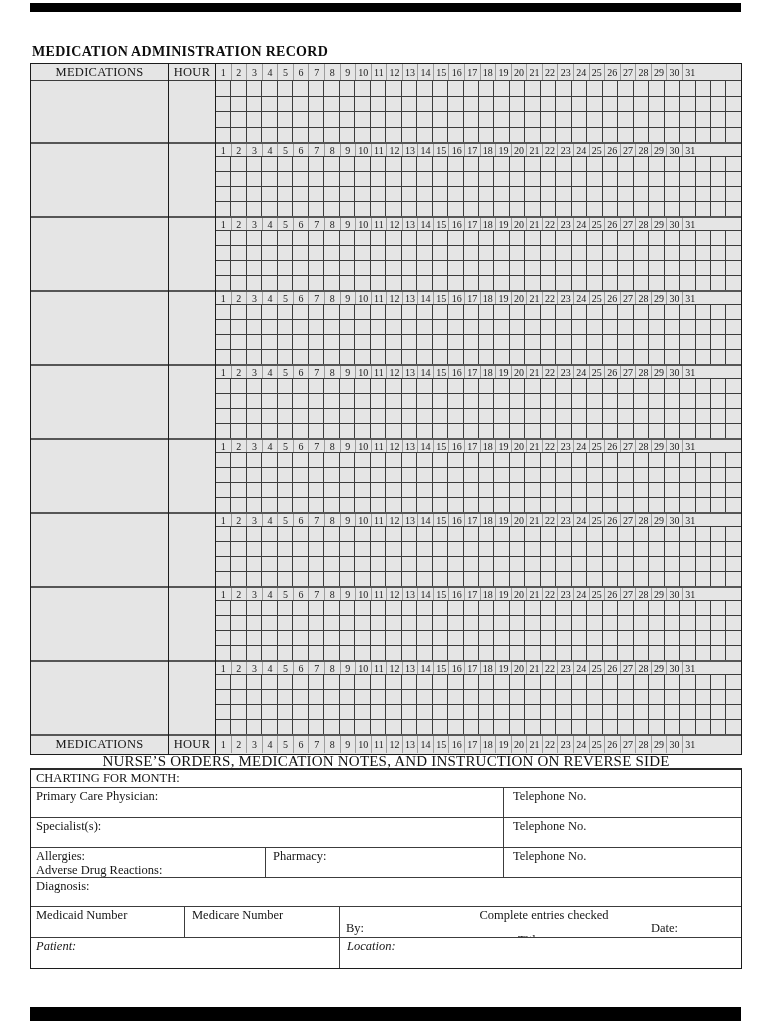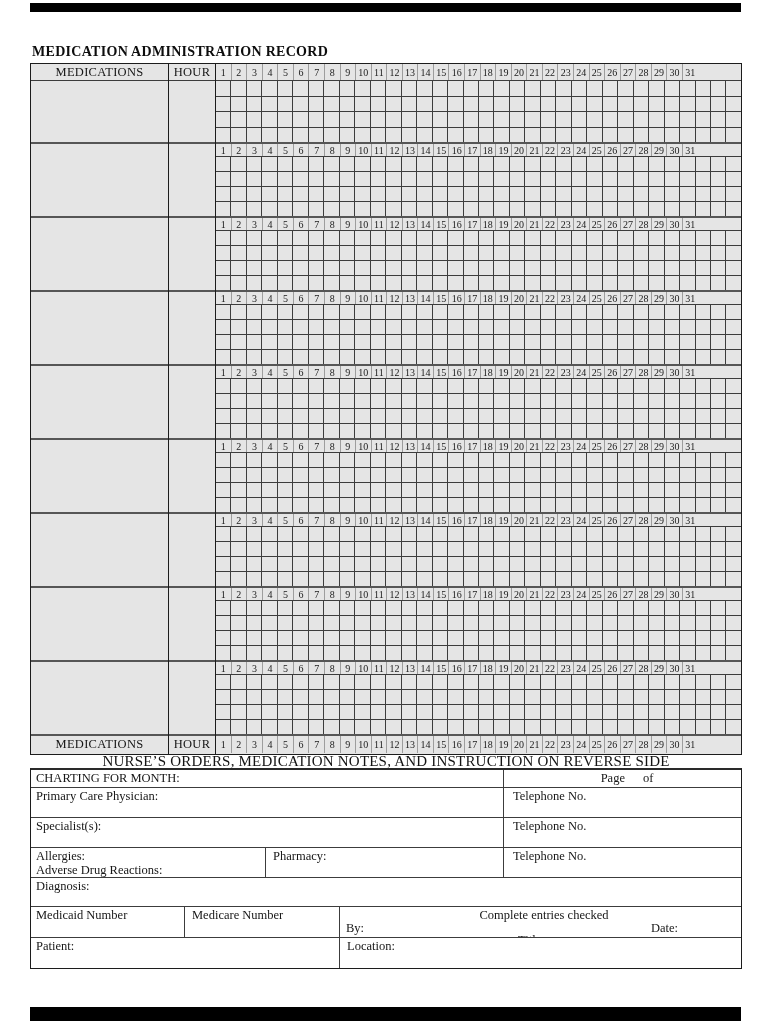--- a/index.html
+++ b/index.html
@@ -49,21 +49,21 @@
   
   .note { position:absolute; left:30px; top:755px; width:712px; height:13px;
           display:flex; align-items:center; justify-content:center;
           font-size:15px; letter-spacing:0.2px; color:#141414; white-space:nowrap; }
 
   
   .info { position:absolute; left:30px; top:768px; width:712px; height:201px;
           border:1.5px solid #1c1c1c; border-top:2px solid #2a2a2a;
           display:flex; flex-direction:column; background:#fff; font-size:12.5px; }
   .irow { display:flex; border-bottom:1px solid #3c3c3c; }
-  .irow:last-child { border-bottom:none; flex:1; }
+  .irow:last-child { border-bottom:none; flex:1;font-style:italic; }
   .r1 { height:17.5px;gap:16px; } .r2 { height:30px; } .r3 { height:30px; } .r4 { height:30px; }
   .r5 { height:29px; } .r6 { height:31px; }
   .icell { padding:1px 0 0 5px; overflow:hidden; }
   .icell.grow1 { flex:1; }
   .bl { border-left:1px solid #3c3c3c; }
   .w-right { width:238px; padding-left:9px; }
   .w-allergy { width:234px; }
   .w-pharm { flex:1; padding-left:7px; }
   .w-medicaid { width:153px; }
   .w-medicare { width:155px; padding-left:7px; }
@@ -1808,24 +1808,20 @@
       </div>
   </div>
 
   <div class="note">NURSE’S ORDERS, MEDICATION NOTES, AND INSTRUCTION ON REVERSE SIDE</div>
 
   <div class="info">
     <div class="irow r1">
       <div class="icell grow1">
         <span>CHARTING FOR MONTH:</span>
       </div>
-      <div class="icell bl w-right pageof">
-        <span>Page</span>
-        <span>of</span>
-      </div>
     </div>
 
     <div class="irow r2">
       <div class="icell grow1">
         <span>Primary Care Physician:</span>
       </div>
       <div class="icell bl w-right">
         <span>Telephone No.</span>
       </div>
     </div>

